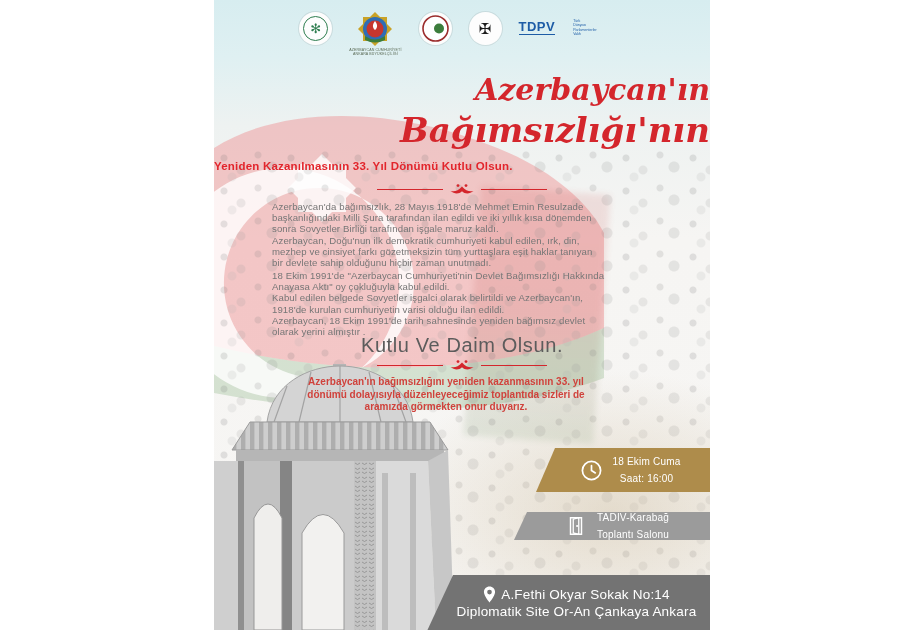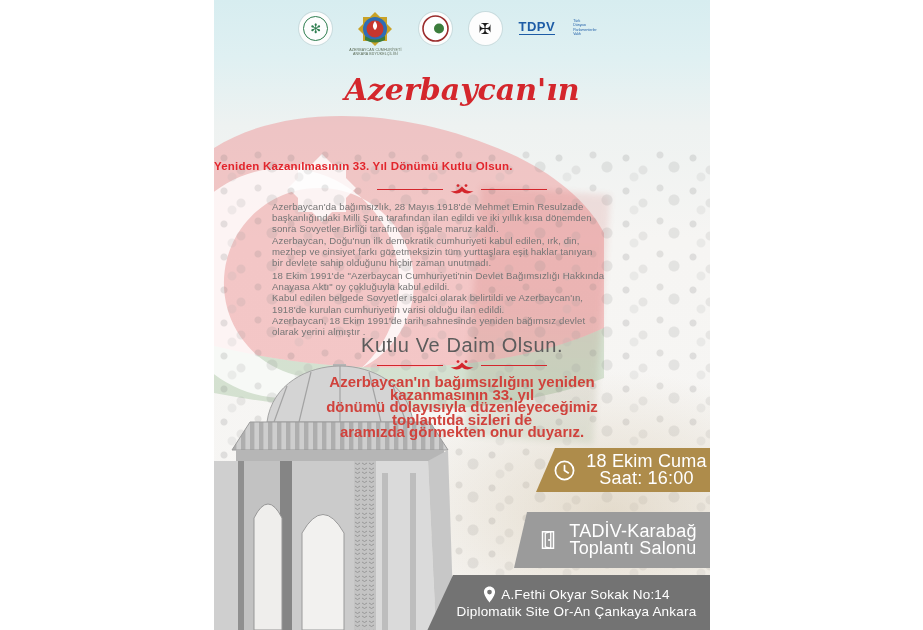--- a/index.html
+++ b/index.html
@@ -36,49 +36,49 @@
                   white-space:pre-line; letter-spacing:.1px; }
   .turksoy-inner { width:25px; height:25px; border-radius:50%; border:1.6px solid #2e7d4f;
                    color:#2e7d4f; font-size:13px; display:flex; align-items:center; justify-content:center; }
   .cross-glyph { color:#1c1c1c; font-size:15px; line-height:1; }
   .tdpv { display:flex; align-items:flex-start; gap:18px; padding-top:7px; }
   .tdpv-word { font-size:13px; font-weight:bold; color:#1d5ca6; letter-spacing:.5px;
                border-bottom:1.5px solid #1d5ca6; line-height:15px; }
   .tdpv-caption { font-size:3.6px; line-height:4.3px; color:#1d5ca6; white-space:pre-line; }
 
   
-  .title { position:absolute; left:0; width:100%; text-align:center; color:#d4262c;
+  .title { position:absolute; left:0; width:100%; text-align:right; color:#d4262c;
            font-family:"DejaVu Serif", serif; font-style:italic; font-weight:bold; }
   .title-1 { top:72px; font-size:30px; }
   .title-2 { top:110px; font-size:34px; }
   .subtitle { position:absolute; top:160px; left:0; width:100%; text-align:left;
               color:#e2252c; font-size:11.5px; font-weight:bold; letter-spacing:.2px; }
 
   .divider { position:absolute; left:50%; transform:translateX(-50%); width:170px; display:flex;
              align-items:center; }
   .divider .bar { flex:1; height:1.6px; background:#d4262c; }
   .divider svg { margin:0 2px; }
   .div-1 { top:183px; } .div-2 { top:359px; }
 
   .body-text { position:absolute; left:58px; width:380px; text-align:left; color:#767676;
                font-size:9.6px; line-height:11.2px; white-space:pre-line; letter-spacing:.1px; }
   .para-1 { top:201px; }
   .para-2 { top:270px; }
   .slogan { position:absolute; top:334px; left:0; width:100%; text-align:center; color:#5c5c5c;
             font-size:20px; letter-spacing:.6px; }
-  .invitation { position:absolute; top:376px; left:78px; width:340px; text-align:center;
-                color:#d0423c; font-size:15px; line-height:12.6px; font-weight:bold; white-space:pre-line; }
+  .invitation { position:absolute; top:376px; left:62px; width:340px; text-align:center;
+                color:#d0423c; font-size:10px; line-height:12.6px; font-weight:bold; white-space:pre-line; }
 
   
   .block { position:absolute; right:0; color:#fff; display:flex; align-items:center;
            justify-content:center; gap:10px; }
-  .block .lines { text-align:center; font-size:18px; line-height:17px; letter-spacing:.2px; }
+  .block .lines { text-align:center; font-size:10px; line-height:17px; letter-spacing:.2px; }
   .block-time   { top:448px; width:174px; height:44px; background:#ae8c4b;
                   clip-path:polygon(19px 0, 100% 0, 100% 100%, 0 100%); padding-left:14px; }
-  .block-venue  { top:512px; width:196px; height:56px; background:#9b9b9b;
+  .block-venue  { top:512px; width:196px; height:28px; background:#9b9b9b;
                   clip-path:polygon(13px 0, 100% 0, 100% 100%, 0 100%); padding-left:10px; }
   .block-addr   { top:575px; width:283px; height:56px; background:#737373;
                   clip-path:polygon(26px 0, 100% 0, 100% 100%, 0 100%); padding-left:16px;
                   flex-direction:column; gap:0; }
   .addr-line1 { display:flex; align-items:center; gap:5px; justify-content:center; }
   .block-addr .lines { font-size:13.5px; line-height:17px; }
 </style>
 </head>
 <body>
 
@@ -159,20 +159,21 @@
       <div class="tdpv">
         <span class="tdpv-word">TDPV</span>
         <span class="tdpv-caption">Türk
 Dünyası
 Parlamenterler
 Vakfı</span>
       </div>
     </div>
 
     <div class="title title-1">Azerbaycan'ın</div>
+    <div class="title title-2">Bağımsızlığı'nın</div>
     <div class="subtitle">Yeniden Kazanılmasının 33. Yıl Dönümü Kutlu Olsun.</div>
 
     <div class="divider div-1">
       <div class="bar"></div>
       <svg width="34" height="13" viewBox="0 0 34 13">
         <g fill="#d4262c">
           <circle cx="13" cy="2.6" r="1.4"></circle>
             <circle cx="21" cy="2.6" r="1.4"></circle>
           <path d="M17 3.5 C13 8 9.5 9 5.5 8 C9.5 11.3 14 11.2 17 8.2 C20 11.2 24.5 11.3 28.5 8 C24.5 9 21 8 17 3.5 Z"></path>
         </g>

